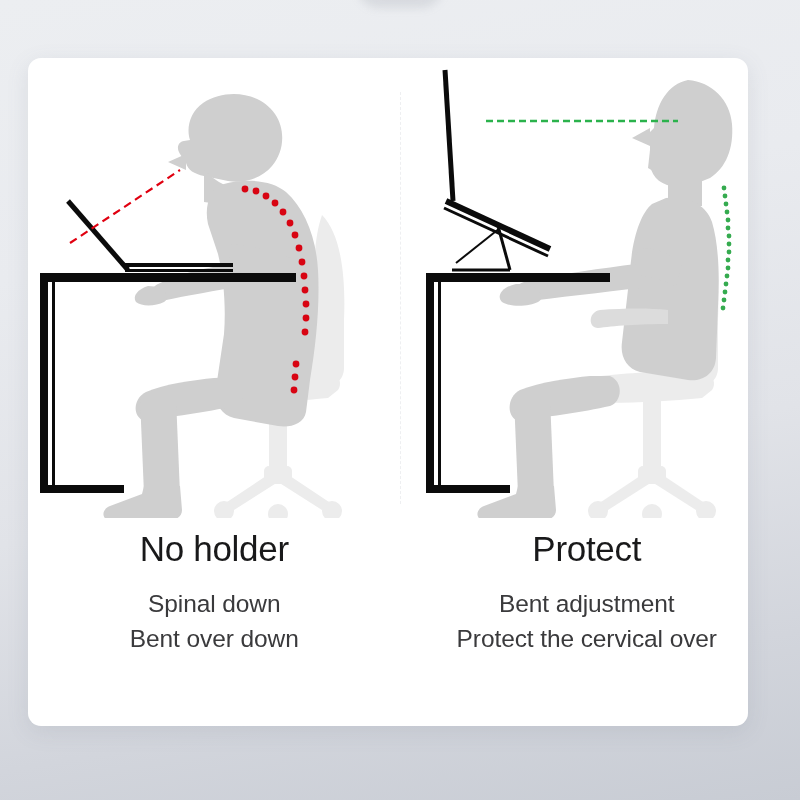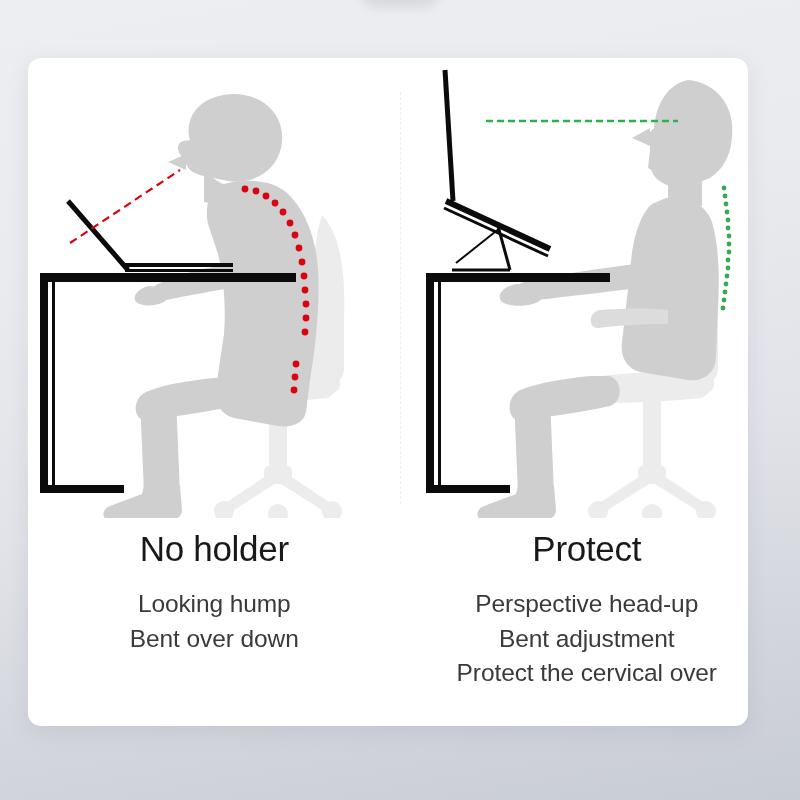--- a/index.html
+++ b/index.html
@@ -312,25 +312,24 @@
         <circle cx="324" cy="242" r="2.4"></circle>
         <circle cx="323" cy="250" r="2.4"></circle>
       </g>
     </svg>
   </div>
 
   <div class="captions">
 
     <div class="cap-col">
       <div class="cap-title">No holder</div>
-      <div class="cap-line">Looking hump</div>
+      <div class="cap-line">Spinal down</div>
       <div class="cap-line">Bent over down</div>
     </div>
 
     <div class="cap-col">
       <div class="cap-title">Protect</div>
-      <div class="cap-line">Perspective head-up</div>
       <div class="cap-line">Bent adjustment</div>
       <div class="cap-line">Protect the cervical over</div>
     </div>
 
   </div>
 </div>
 
 </body></html>

